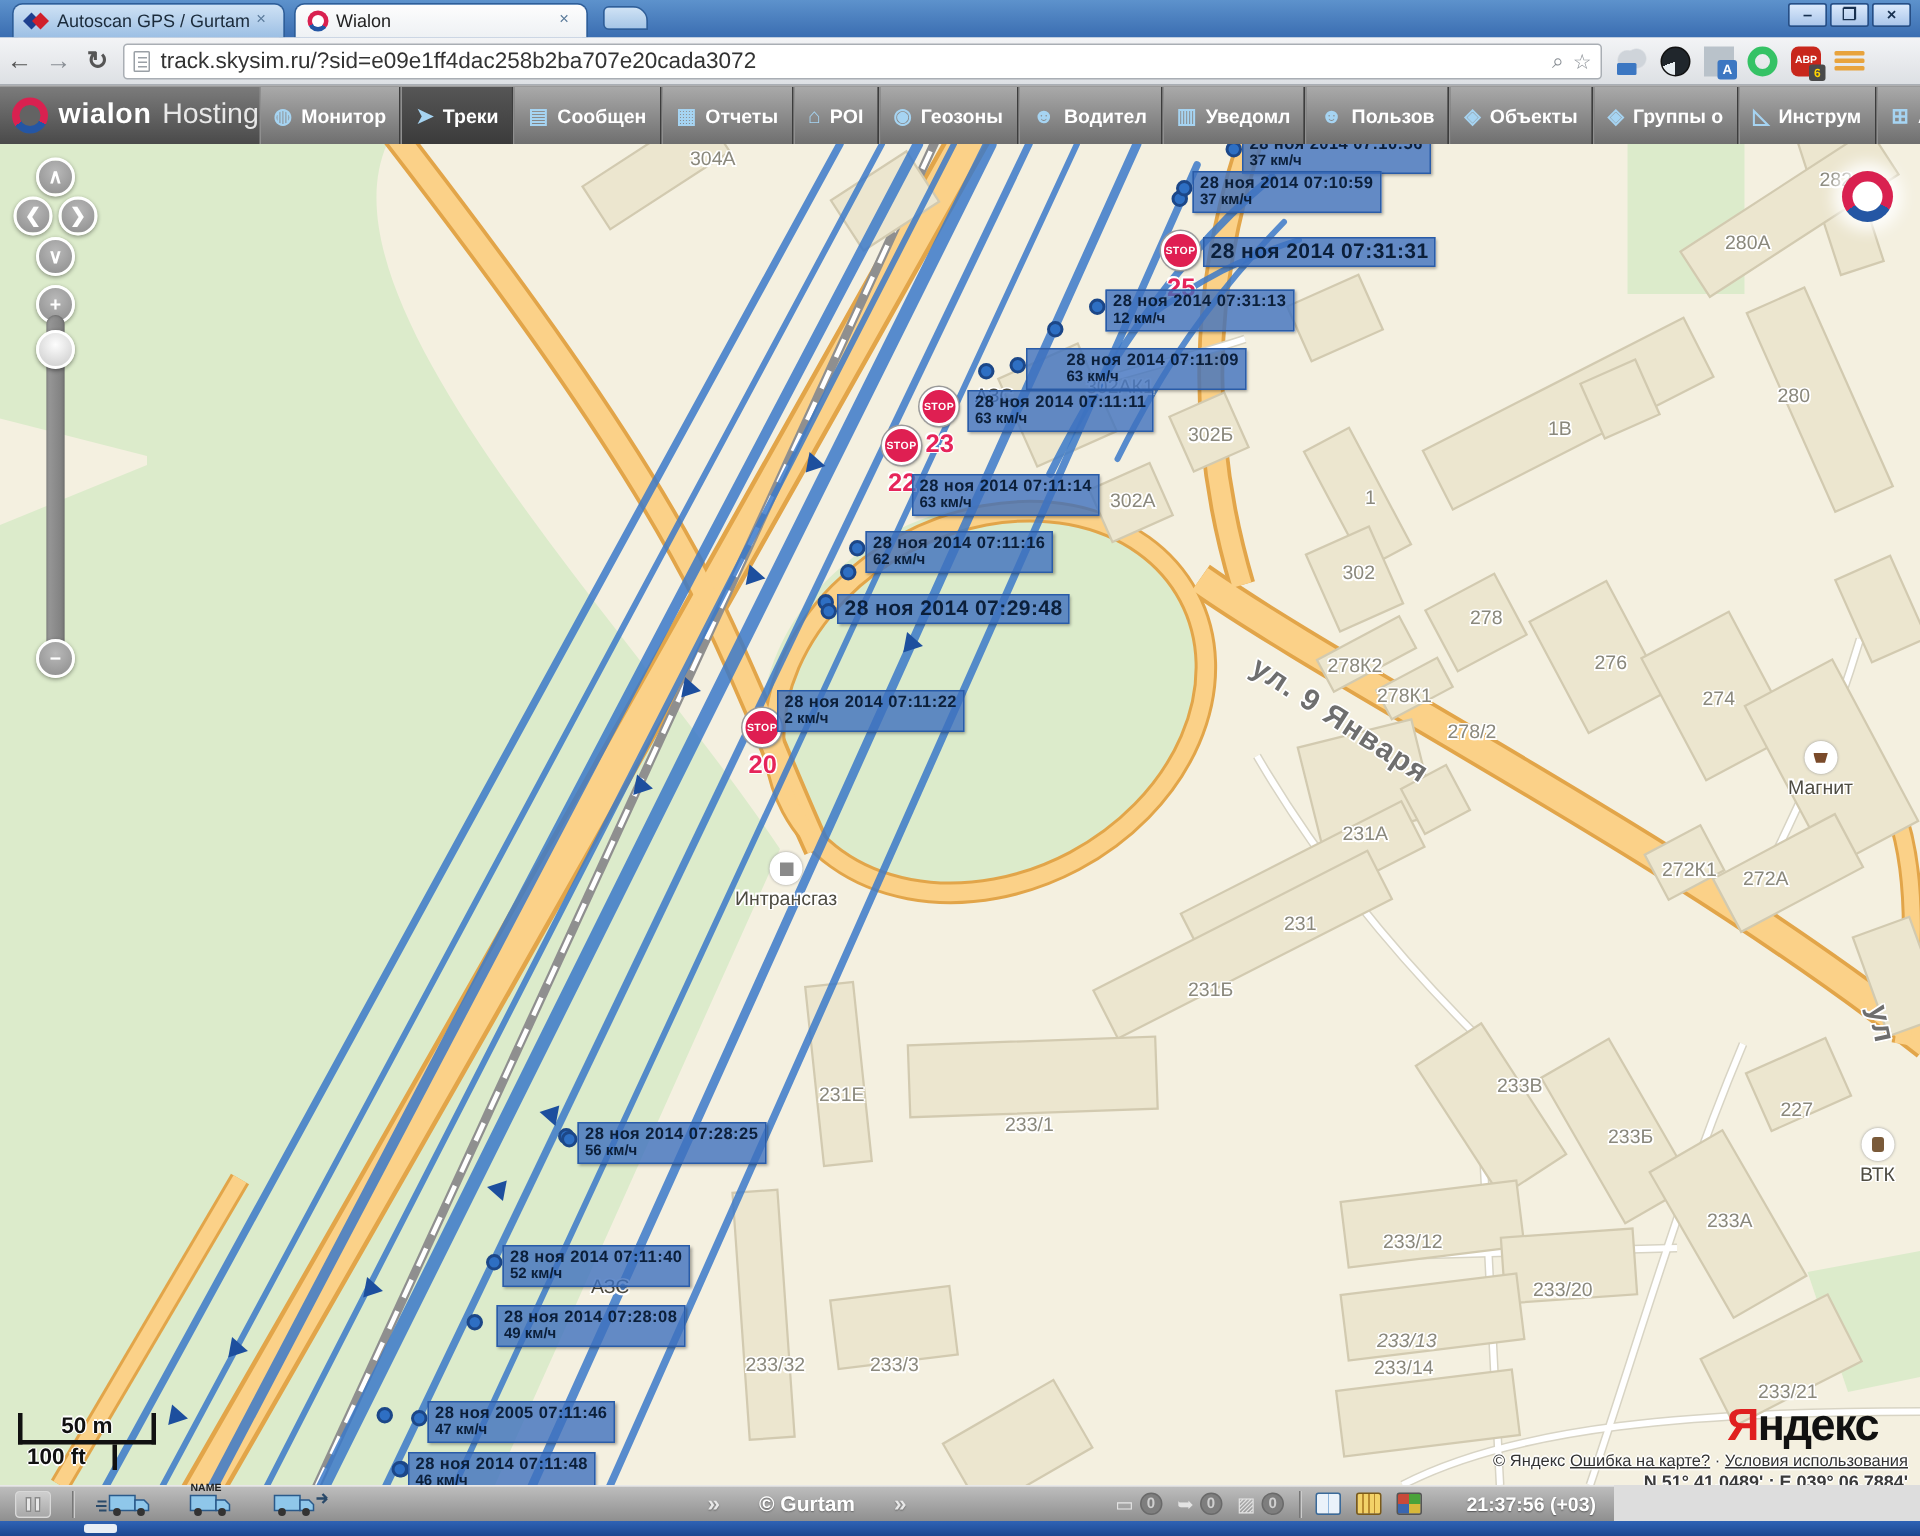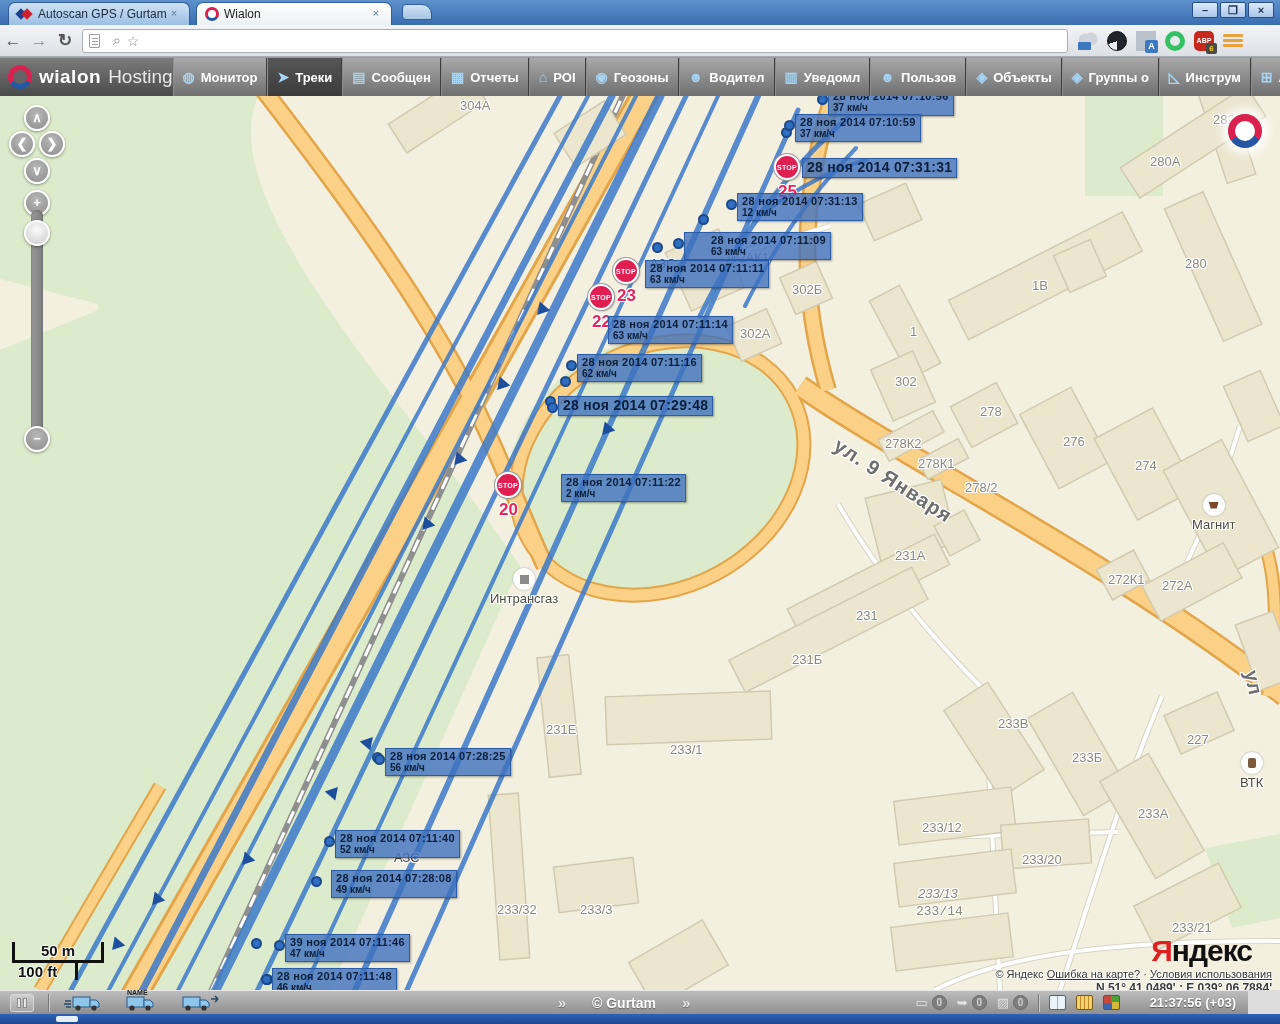--- a/index.html
+++ b/index.html
@@ -116,21 +116,21 @@
     text-shadow:1px 0 #fff,-1px 0 #fff,0 1px #fff,0 -1px #fff; white-space:nowrap; }
   .attr a { color:#333; text-decoration:underline; }
   .coords { position:absolute; right:8px; top:885px; font-size:12px; font-weight:bold; color:#3a3a3a;
     text-shadow:1px 0 #fff,-1px 0 #fff,0 1px #fff,0 -1px #fff; }
   .corner-logo { position:absolute; right:18px; top:18px; width:34px; height:34px; border-radius:50%;
     background:conic-gradient(#d92150 0 120deg,#2456a4 120deg 235deg,#d92150 235deg 360deg);
     box-shadow:0 0 10px 6px rgba(255,255,255,.9); }
   .corner-logo:after { content:""; position:absolute; left:7px; top:7px; width:20px; height:20px; border-radius:50%; background:#fff; }
 
   
-  .statusbar { position:absolute; left:0; top:990px; width:1248px; height:24px;
+  .statusbar { position:absolute; left:0; top:990px; width:1076px; height:24px;
     background:linear-gradient(#bdbdbd,#8f8f8f); border-top:1px solid #e8e8e8; display:flex; align-items:center; color:#fff; }
   .sb-left { display:flex; align-items:center; gap:14px; padding-left:10px; }
   .pausebox { width:24px; height:18px; border:1px solid #d8d8d8; border-radius:3px; background:linear-gradient(#cfcfcf,#a8a8a8);
     display:flex; align-items:center; justify-content:center; gap:2px; }
   .pausebox i { width:4px; height:10px; background:#e8e8e8; border:1px solid #8a8a8a; }
   .sb-sep { width:1px; height:18px; background:#777; box-shadow:1px 0 0 #ccc; }
   .truckwrap { position:relative; width:44px; height:20px; }
   .truckwrap .tag { position:absolute; left:6px; top:-4px; font-size:7px; font-weight:bold; color:#222; }
   .gurtam { position:absolute; left:0; width:100%; text-align:center; font-size:14px; font-weight:bold; color:#fff; text-shadow:0 1px 1px #666;}
   .gurtam .chev { font-size:15px; color:#e8e8e8; margin:0 26px; }
@@ -175,20 +175,21 @@
       <span>×</span>
     </div>
   </div>
 
   <div class="toolbar">
     <span class="navbtn">←</span>
     <span class="navbtn fwd">→</span>
     <span class="navbtn">↻</span>
     <div class="urlbar">
       <span class="pageico"></span>
+      <span class="urltext">track.skysim.ru/?sid=e09e1ff4dac258b2ba707e20cada3072</span>
       <span class="urlico">⌕</span>
       <span class="urlico">☆</span>
     </div>
     <div class="extrow">
       <span class="ext ext-cloud">
           <i></i>
         </span>
       <span class="ext ext-globe"></span>
       <span class="ext ext-translate">
           <i>A</i>
@@ -412,21 +413,21 @@
         <div class="mlab addr" style="left: 792px; top: 556px;"><span>231Б</span></div>
         <div class="mlab addr" style="left: 546px; top: 626px;"><span>231Е</span></div>
         <div class="mlab addr" style="left: 670px; top: 646px;"><span>233/1</span></div>
         <div class="mlab addr" style="left: 998px; top: 620px;"><span>233В</span></div>
         <div class="mlab addr" style="left: 1072px; top: 654px;"><span>233Б</span></div>
         <div class="mlab addr" style="left: 1187px; top: 636px;"><span>227</span></div>
         <div class="mlab addr" style="left: 1138px; top: 710px;"><span>233А</span></div>
         <div class="mlab addr" style="left: 922px; top: 724px;"><span>233/12</span></div>
         <div class="mlab addr" style="left: 1022px; top: 756px;"><span>233/20</span></div>
         <div class="mlab addr" style="left: 918px; top: 790px; font-style: italic;"><span>233/13</span></div>
-        <div class="mlab addr" style="left: 916px; top: 808px; font-family: Liberation Mono, monospace;"><span>233/14</span></div>
+        <div class="mlab addr" style="left: 916px; top: 808px;"><span>233/14</span></div>
         <div class="mlab addr" style="left: 1172px; top: 824px;"><span>233/21</span></div>
         <div class="mlab addr" style="left: 497px; top: 806px;"><span>233/32</span></div>
         <div class="mlab addr" style="left: 580px; top: 806px;"><span>233/3</span></div>
         <div class="mlab poi" style="left: 650px; top: 160px;"><span>АЗС</span></div>
         <div class="mlab poi" style="left: 394px; top: 754px;"><span>АЗС</span></div>
         <div class="mlab poi" style="left: 1192px; top: 398px;"><div class="poi-ic">
             <i class="ic-cart"></i>
           </div><span>Магнит</span></div>
         <div class="mlab poi" style="left: 1240px; top: 656px;"><div class="poi-ic">
             <i class="ic-fuel"></i>
@@ -485,42 +486,42 @@
         <div class="trk" style="left: 577px; top: 258px;">
           <div class="d">28 ноя 2014 07:11:16</div>
           <div class="s">62 км/ч</div>
         </div>
         <div class="tdot" style="left: 547px; top: 306px;"></div>
         <div class="trk big" style="left: 558px; top: 300px;">
           <div class="d">28 ноя 2014 07:29:48</div>
         </div>
         <div class="stopic" style="left: 495px; top: 376px;">STOP</div>
         <div class="stopnum" style="left: 499px; top: 404px;">20</div>
-        <div class="trk" style="left: 518px; top: 378px; margin-left: 43px;">
+        <div class="trk" style="left: 518px; top: 364px;">
           <div class="d">28 ноя 2014 07:11:22</div>
           <div class="s">2 км/ч</div>
         </div>
         <div class="tdot" style="left: 374px; top: 658px;"></div>
         <div class="trk" style="left: 385px; top: 652px;">
           <div class="d">28 ноя 2014 07:28:25</div>
           <div class="s">56 км/ч</div>
         </div>
         <div class="tdot" style="left: 324px; top: 740px;"></div>
         <div class="trk" style="left: 335px; top: 734px;">
           <div class="d">28 ноя 2014 07:11:40</div>
           <div class="s">52 км/ч</div>
         </div>
         <div class="tdot" style="left: 311px; top: 780px;"></div>
         <div class="trk" style="left: 331px; top: 774px;">
           <div class="d">28 ноя 2014 07:28:08</div>
           <div class="s">49 км/ч</div>
         </div>
         <div class="tdot" style="left: 274px; top: 844px;"></div>
         <div class="trk" style="left: 285px; top: 838px;">
-          <div class="d">39 ноя 2014 07:11:46</div>
+          <div class="d">28 ноя 2005 07:11:46</div>
           <div class="s">47 км/ч</div>
         </div>
         <div class="tdot" style="left: 261px; top: 878px;"></div>
         <div class="trk" style="left: 272px; top: 872px;">
           <div class="d">28 ноя 2014 07:11:48</div>
           <div class="s">46 км/ч</div>
         </div>
       </div>
 
     <div class="panbtn" style="left:24px;top:9px">∧</div>

